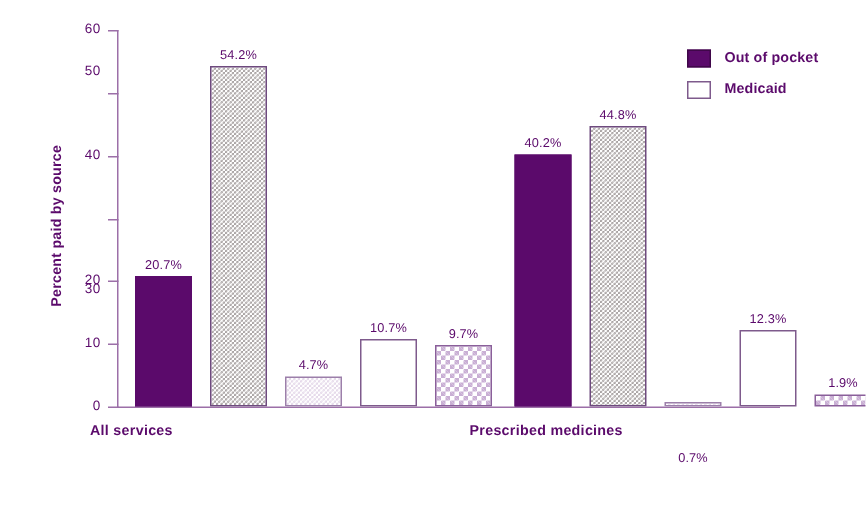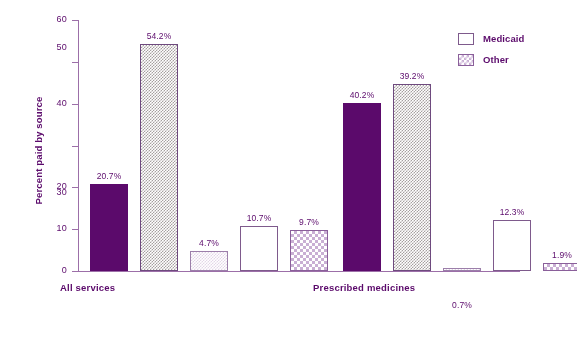--- a/index.html
+++ b/index.html
@@ -233,37 +233,37 @@
       <div class="bar-label" style="left: 131px; width: 56px; top: 31.2633px;">54.2%</div>
       <div class="bar fill-medicare" style="left: 190px; width: 38px; height: 19.6617px; bottom: 67px;"></div>
       <div class="bar-label" style="left: 181px; width: 56px; top: 238.338px;">4.7%</div>
       <div class="bar fill-medicaid" style="left: 240px; width: 38px; height: 44.7617px; bottom: 67px;"></div>
       <div class="bar-label" style="left: 231px; width: 56px; top: 213.238px;">10.7%</div>
       <div class="bar fill-other" style="left: 290px; width: 38px; height: 40.5783px; bottom: 67px;"></div>
       <div class="bar-label" style="left: 281px; width: 56px; top: 217.422px;">9.7%</div>
       <div class="bar fill-out-of-pocket" style="left: 343px; width: 38px; height: 168.17px; bottom: 67px;"></div>
       <div class="bar-label" style="left: 334px; width: 56px; top: 89.83px;">40.2%</div>
       <div class="bar fill-private-insurance" style="left: 393px; width: 38px; height: 187.413px; bottom: 67px;"></div>
-      <div class="bar-label" style="left: 384px; width: 56px; top: 70.5867px;">39.2%</div>
+      <div class="bar-label" style="left: 384px; width: 56px; top: 70.5867px;">44.8%</div>
       <div class="bar fill-medicare" style="left: 443px; width: 38px; height: 2.92833px; bottom: 67px;"></div>
       <div class="bar-label" style="left: 434px; width: 56px; top: 269px; margin-top: 31px;">0.7%</div>
       <div class="bar fill-medicaid" style="left: 493px; width: 38px; height: 51.455px; bottom: 67px;"></div>
       <div class="bar-label" style="left: 484px; width: 56px; top: 206.545px;">12.3%</div>
       <div class="bar fill-other" style="left: 543px; width: 38px; height: 7.94833px; bottom: 67px;"></div>
       <div class="bar-label" style="left: 534px; width: 56px; top: 250.052px;">1.9%</div>
     </div>
   <div id="cat-labels">
       <div class="cat-label" style="left: 60px; width: 298px;">All services</div>
       <div class="cat-label" style="left: 313px; width: 298px;">Prescribed medicines</div>
     </div>
 
   <div id="legend">
       <div class="legend-row">
+        <span class="legend-swatch fill-out-of-pocket"></span>
+        <span class="legend-label">Out of pocket</span>
+      </div>
+      <div class="legend-row">
         <span class="legend-swatch fill-medicaid"></span>
         <span class="legend-label">Medicaid</span>
       </div>
-      <div class="legend-row">
-        <span class="legend-swatch fill-other"></span>
-        <span class="legend-label">Other</span>
-      </div>
     </div>
 
 </div>
 
 </body></html>

